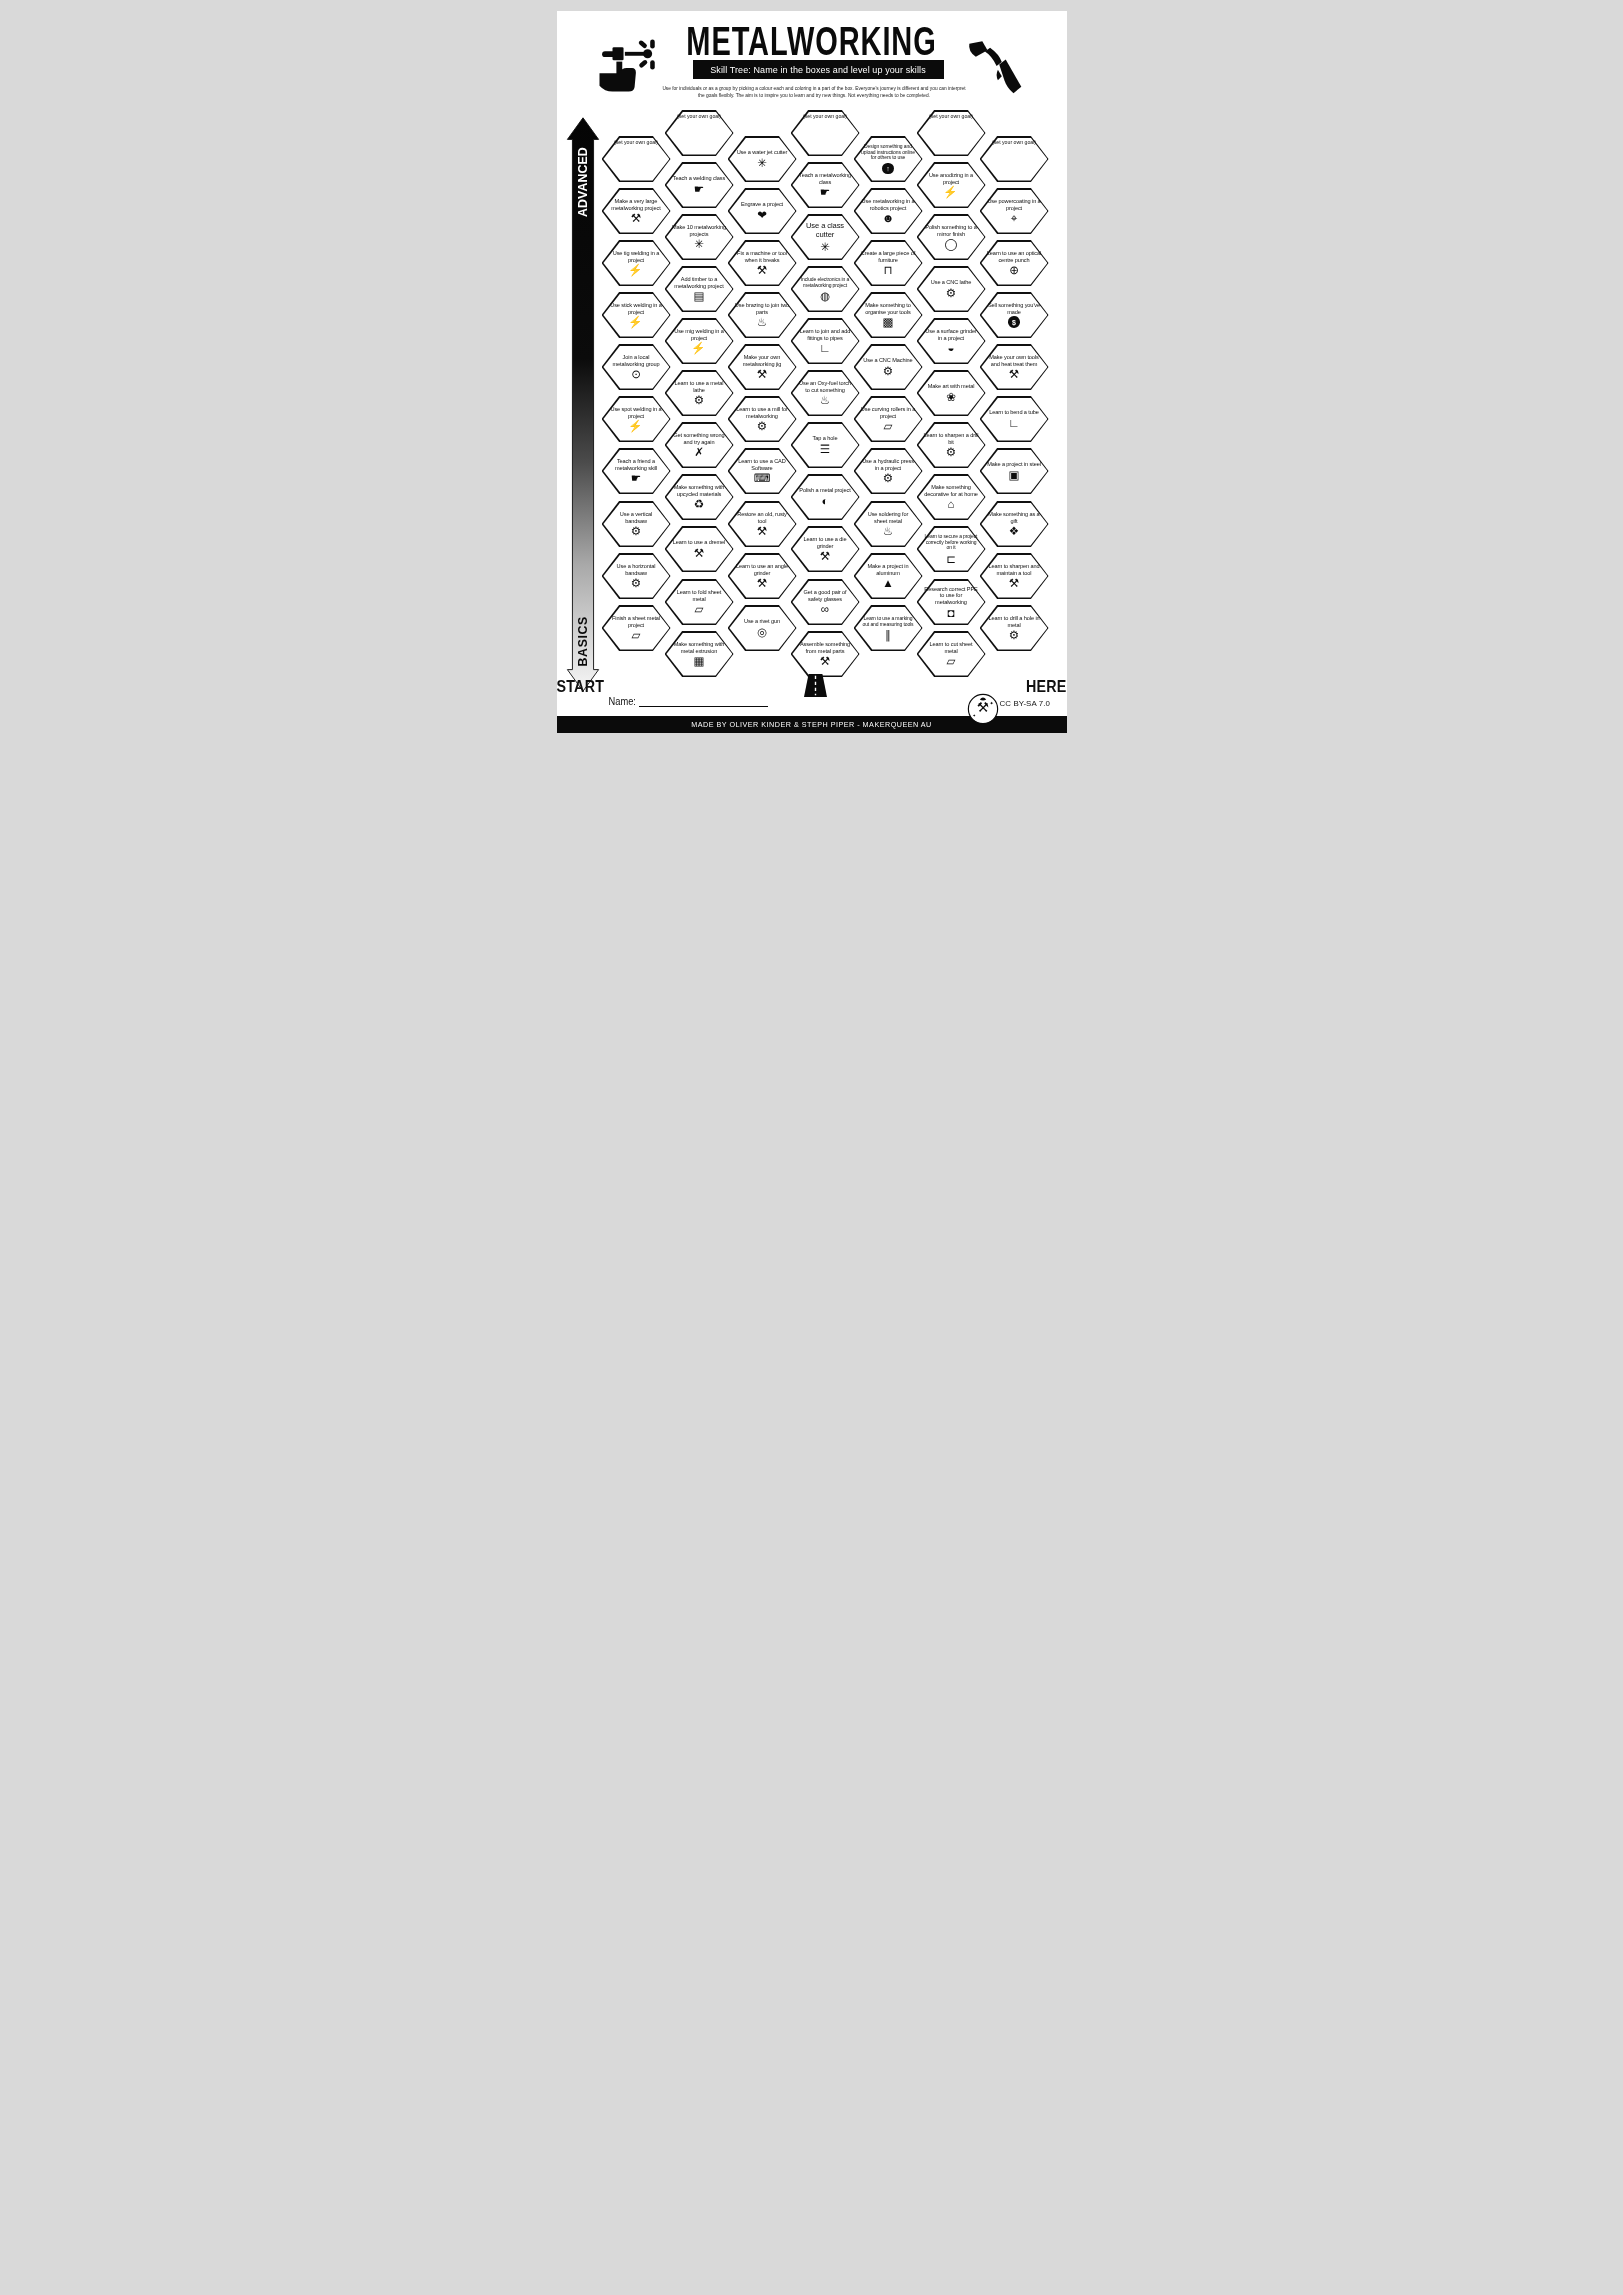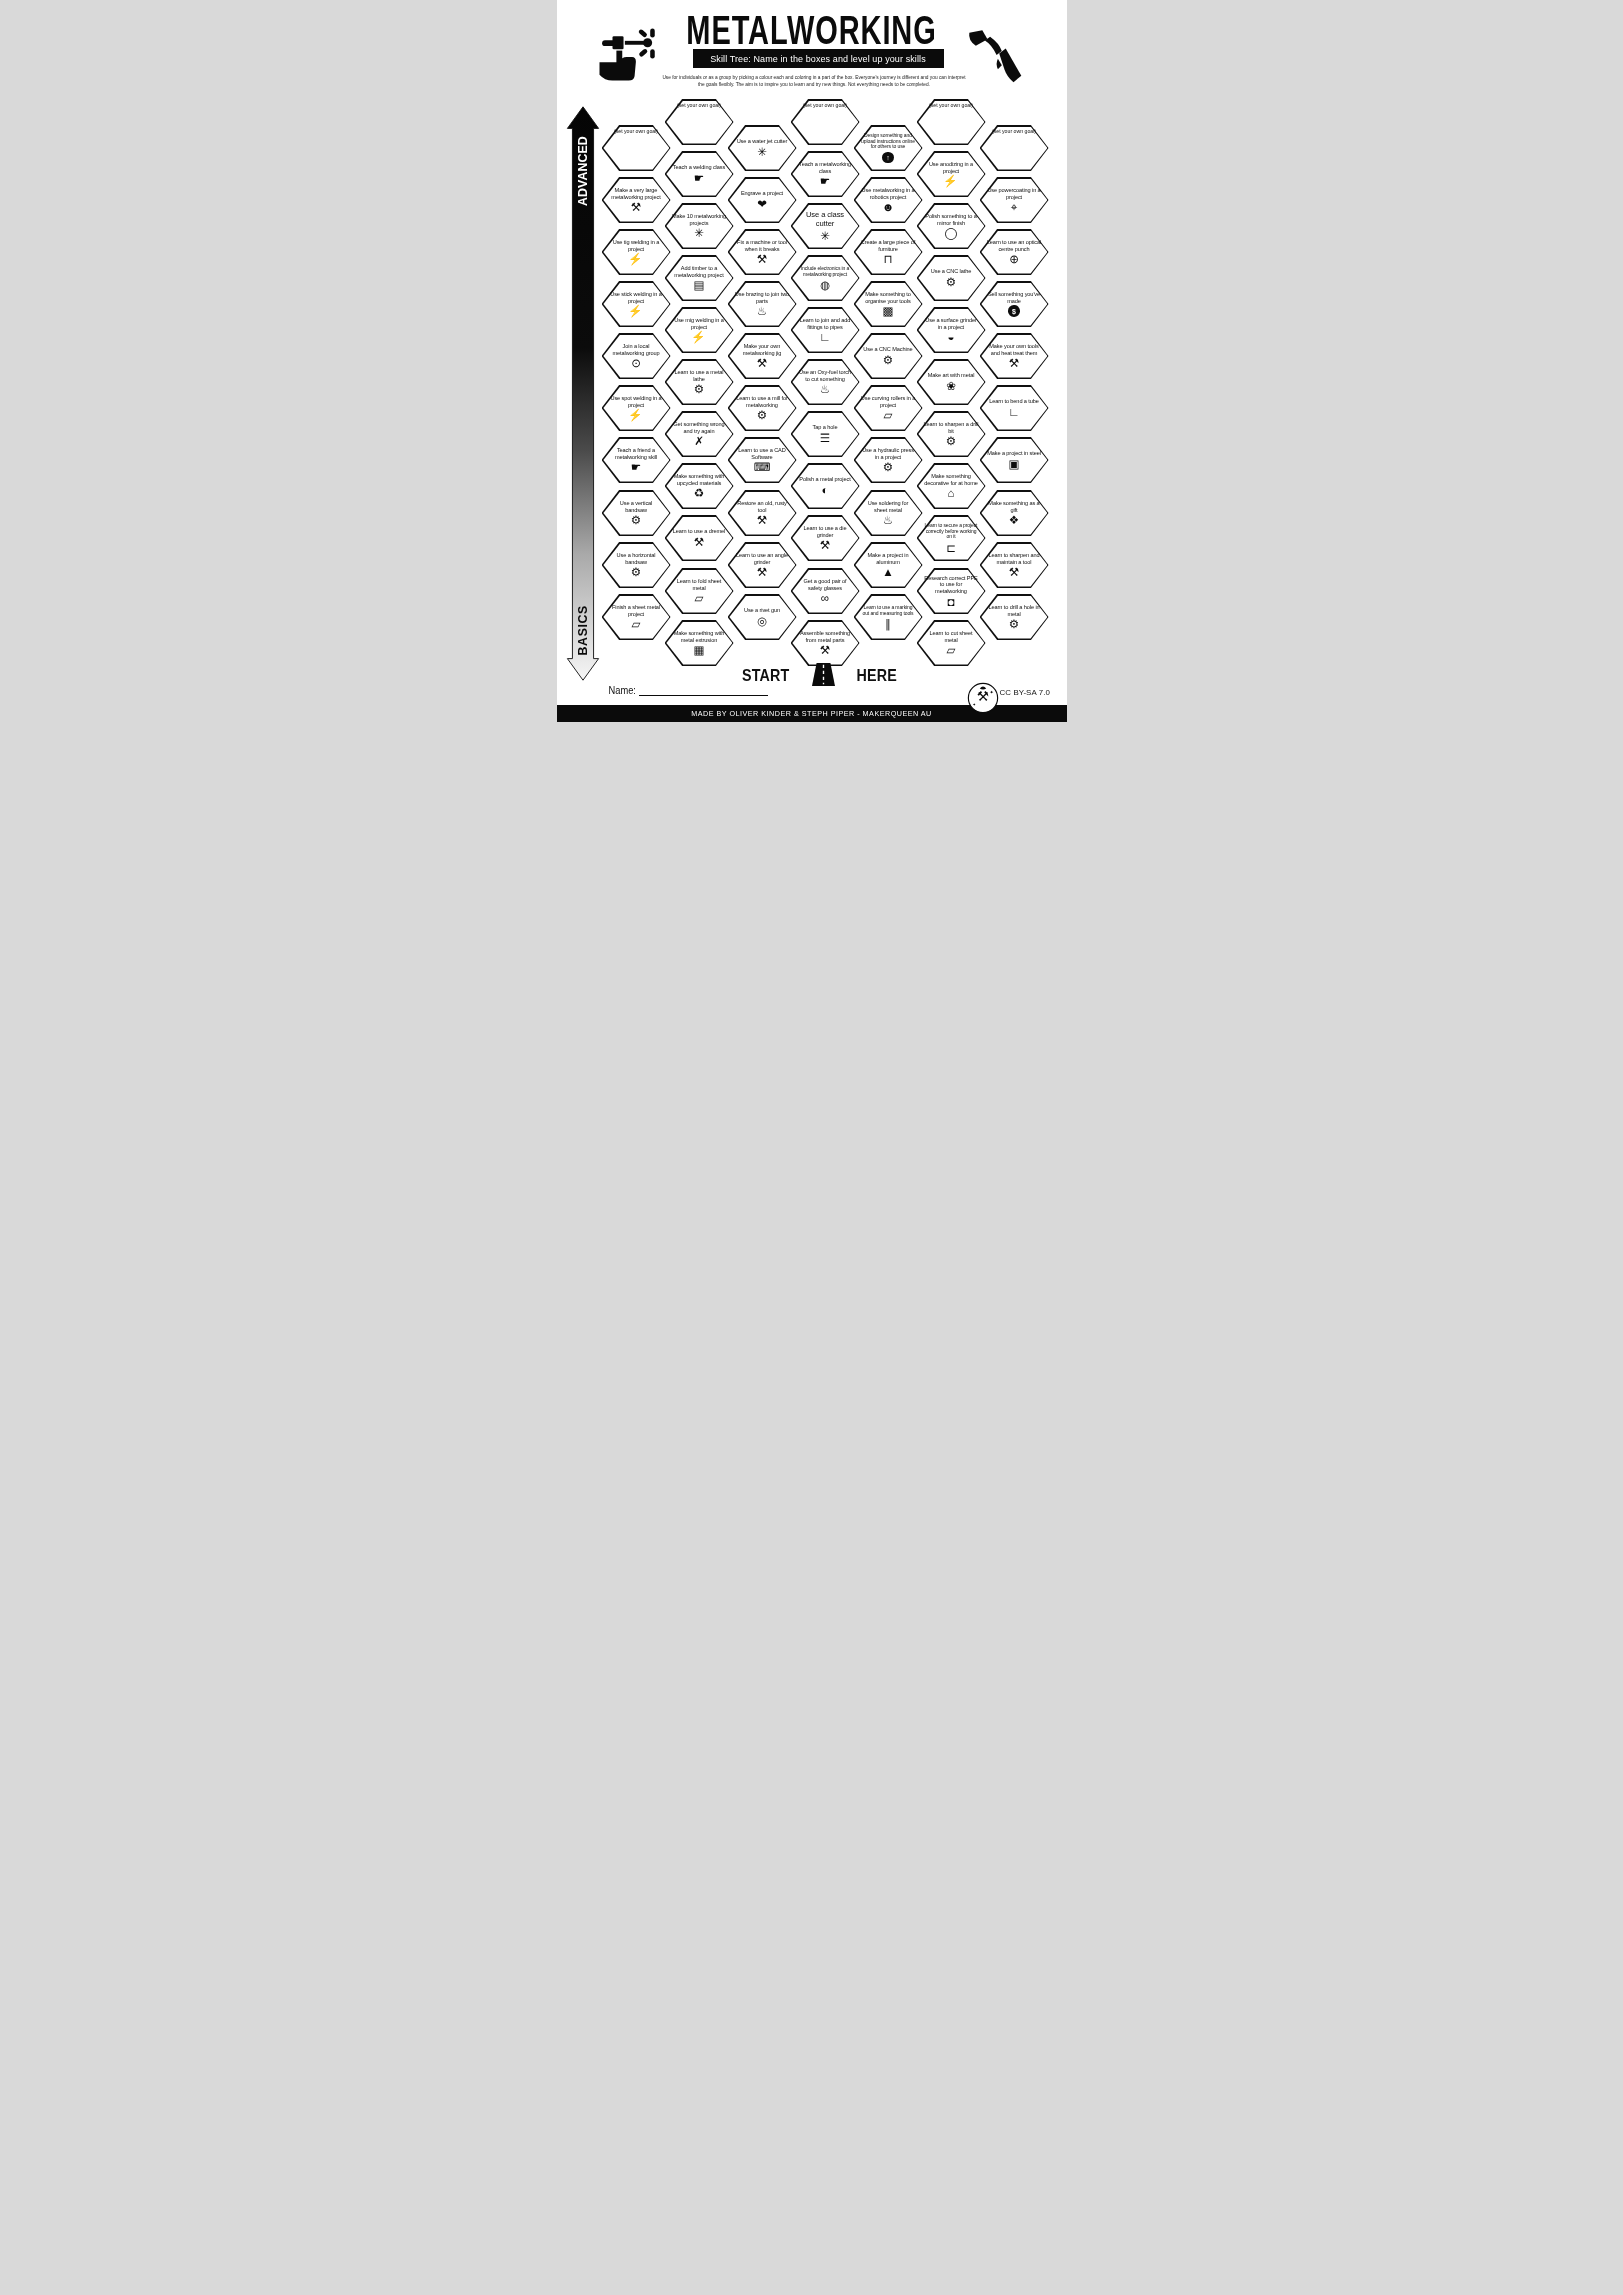--- a/index.html
+++ b/index.html
@@ -1,16 +1,16 @@
 <!DOCTYPE html>
 <html style="font-size:7.4px"><head>
 <meta charset="utf-8">
 <style>
   html,body{margin:0;padding:0;background:#d9d9d9;}
-  .page{position:relative;width:510px;height:722px;margin:0 auto;background:#ffffff;
+  .page{position:relative;width:510px;height:722px;margin:11px auto;background:#ffffff;
         font-family:"Liberation Sans",sans-serif;overflow:hidden;color:#111;}
 
   
   .title-wrap{position:absolute;left:0;top:6.5px;width:100%;text-align:center;}
   .main-title{display:inline-block;font-size:29px;font-weight:800;letter-spacing:0.9px;
               transform:scale(1.0,1.42);transform-origin:center top;color:#0b0b0b;white-space:nowrap;}
   .subtitle-bar{position:absolute;left:136px;top:49px;width:251px;height:19px;background:#0b0b0b;
                 display:flex;align-items:center;justify-content:center;}
   .subtitle-bar span{color:#fff;font-size:9px;font-weight:500;letter-spacing:0.1px;white-space:nowrap;}
   .description{position:absolute;left:105px;top:74px;width:305px;text-align:center;
@@ -35,22 +35,22 @@
   .hex-label{font-size:5.6px;line-height:1.16;letter-spacing:-0.1px;font-weight:500;color:#101010;}
   .hex.long .hex-label{font-size:5px;}
   .hex.big .hex-label{font-size:7.6px;font-weight:500;}
   .hex-icon{font-size:11.6px;line-height:1;margin-top:1.4px;color:#0d0d0d;}
   .hex-icon.invert{width:11.6px;height:11.6px;border-radius:50%;background:#0d0d0d;color:#fff;
                    display:flex;align-items:center;justify-content:center;font-size:7px;font-weight:bold;}
   .hex.goal .hex-content{justify-content:flex-start;padding-top:2.8px;}
   .hex.goal .hex-label{font-size:5.2px;font-weight:400;letter-spacing:0;}
 
   
-  .start-row{position:absolute;left:8px;top:663px;width:100%;display:flex;align-items:center;
-             justify-content:center;gap:20px;}
+  .start-row{position:absolute;left:0;top:663px;width:100%;display:flex;align-items:center;
+             justify-content:space-between;gap:20px;}
   .start-word{font-size:14.3px;font-weight:800;letter-spacing:0.2px;transform:scaleY(1.15);}
   #road-icon{width:27px;height:23px;}
   .name-row{position:absolute;left:52px;top:686px;display:flex;align-items:flex-end;}
   .name-label{font-size:9.3px;font-weight:500;transform:scaleY(1.1);}
   .name-line{display:inline-block;width:129px;border-bottom:1.2px solid #0b0b0b;height:8.3px;margin-left:2.8px;}
   .license-row{position:absolute;left:443px;top:688px;font-size:7.9px;font-weight:500;letter-spacing:0.1px;}
   #maker-logo{position:absolute;left:410px;top:682px;width:32px;height:32px;z-index:5;}
   .footer-bar{position:absolute;left:0;top:705px;width:100%;height:16.7px;background:#0b0b0b;
               display:flex;align-items:center;justify-content:center;}
   .footer-bar span{color:#fff;font-size:7.2px;font-weight:500;letter-spacing:0.5px;white-space:nowrap;}

